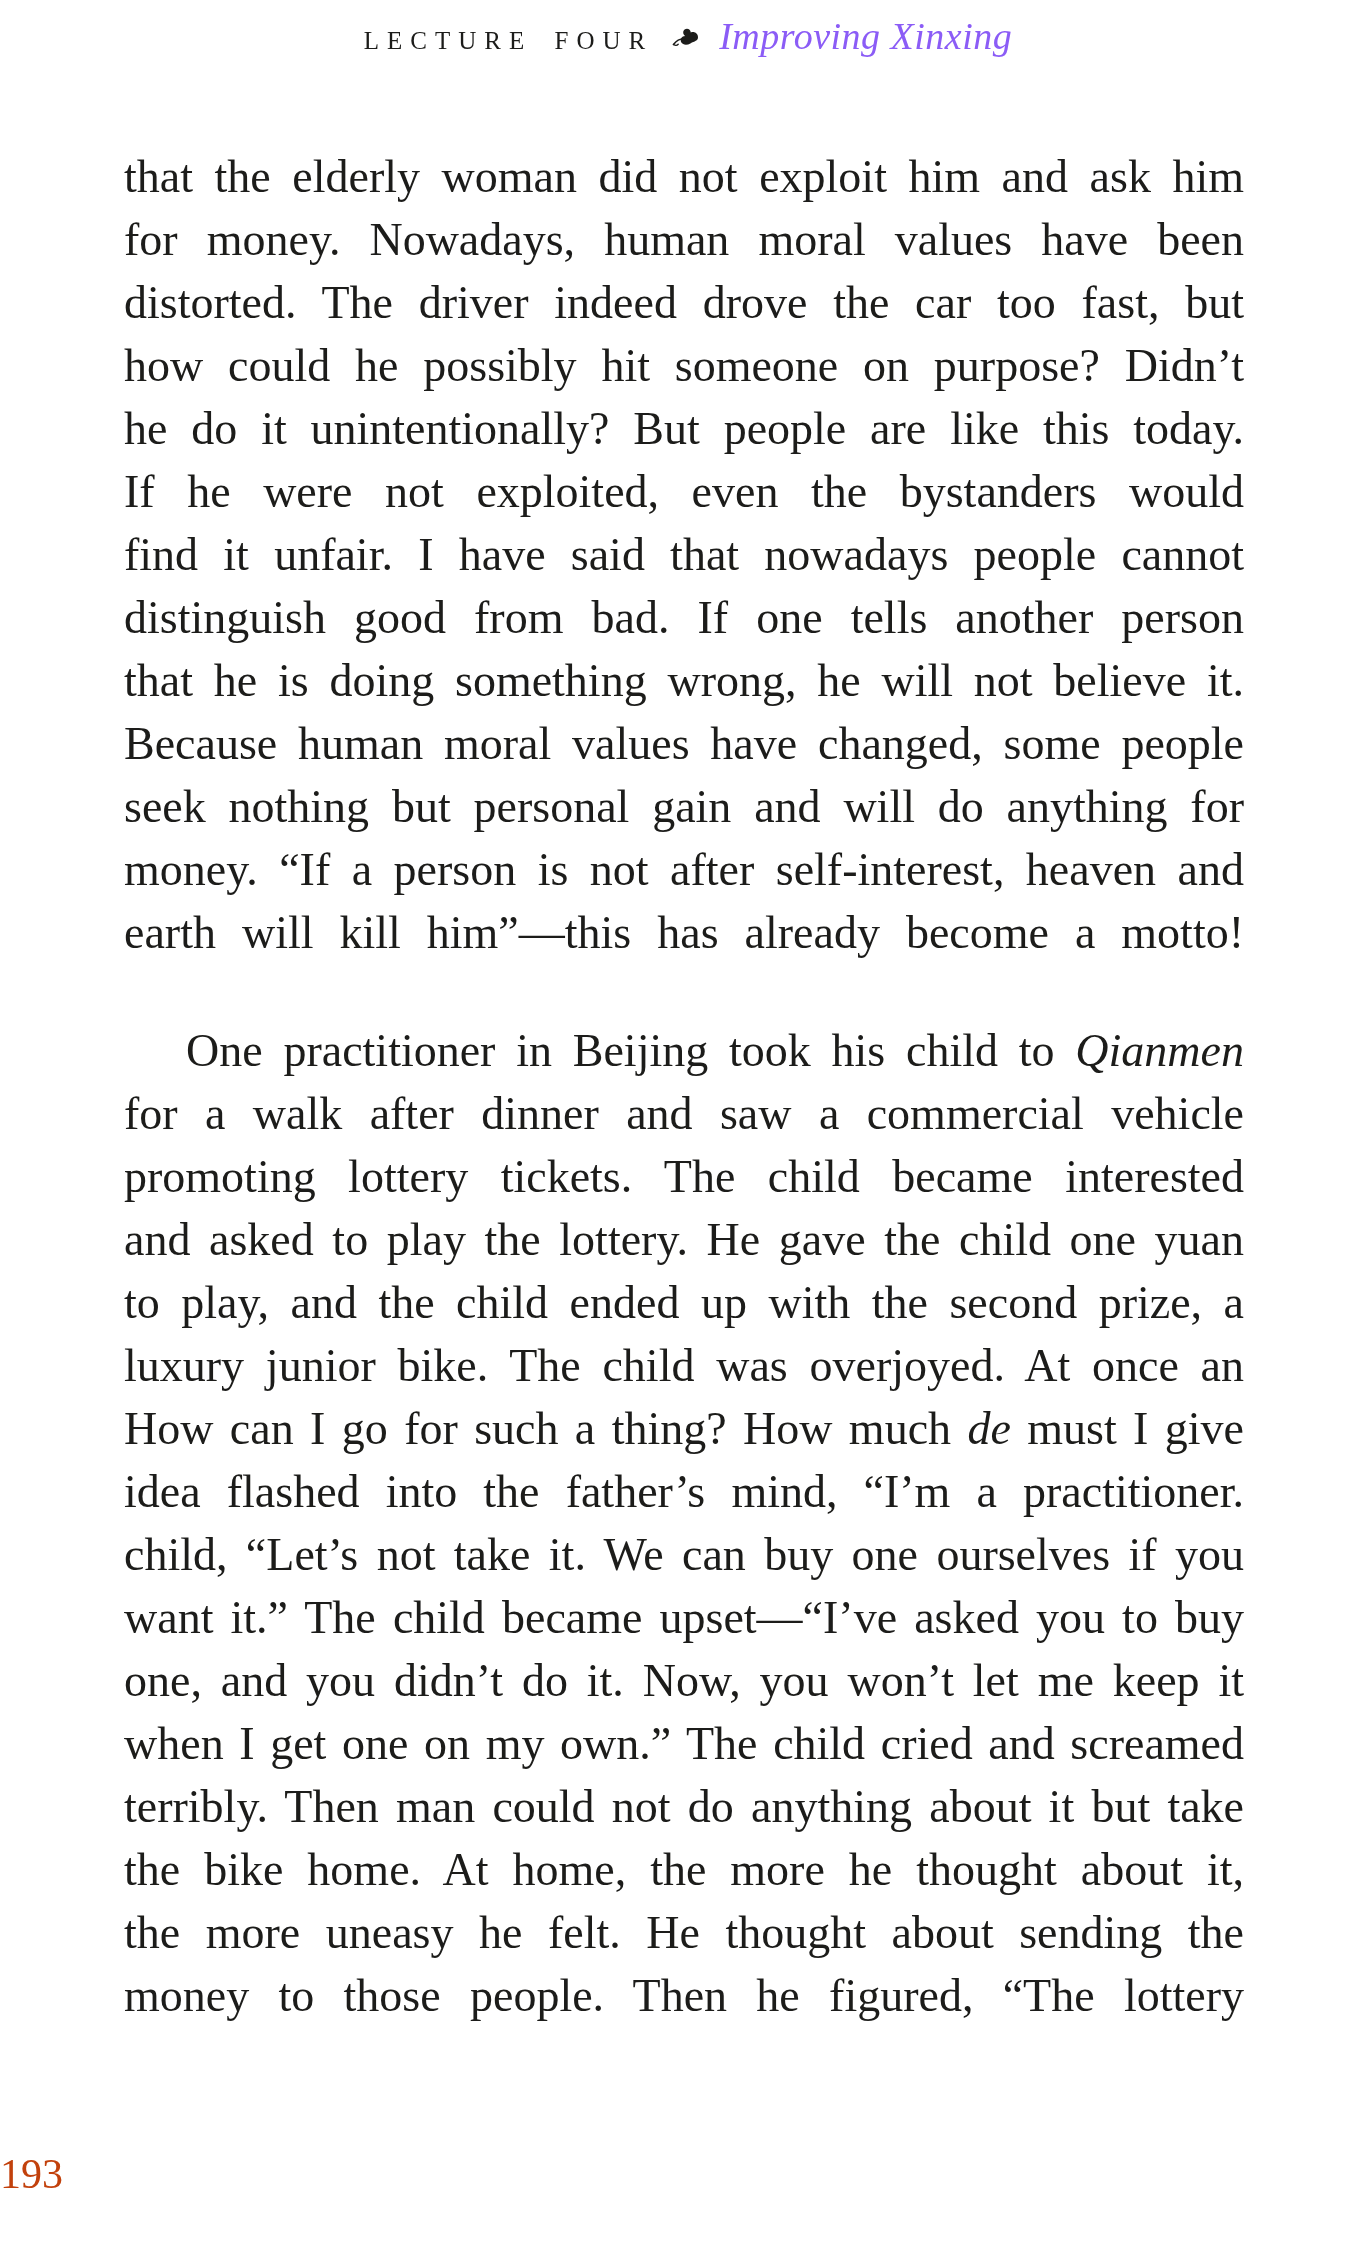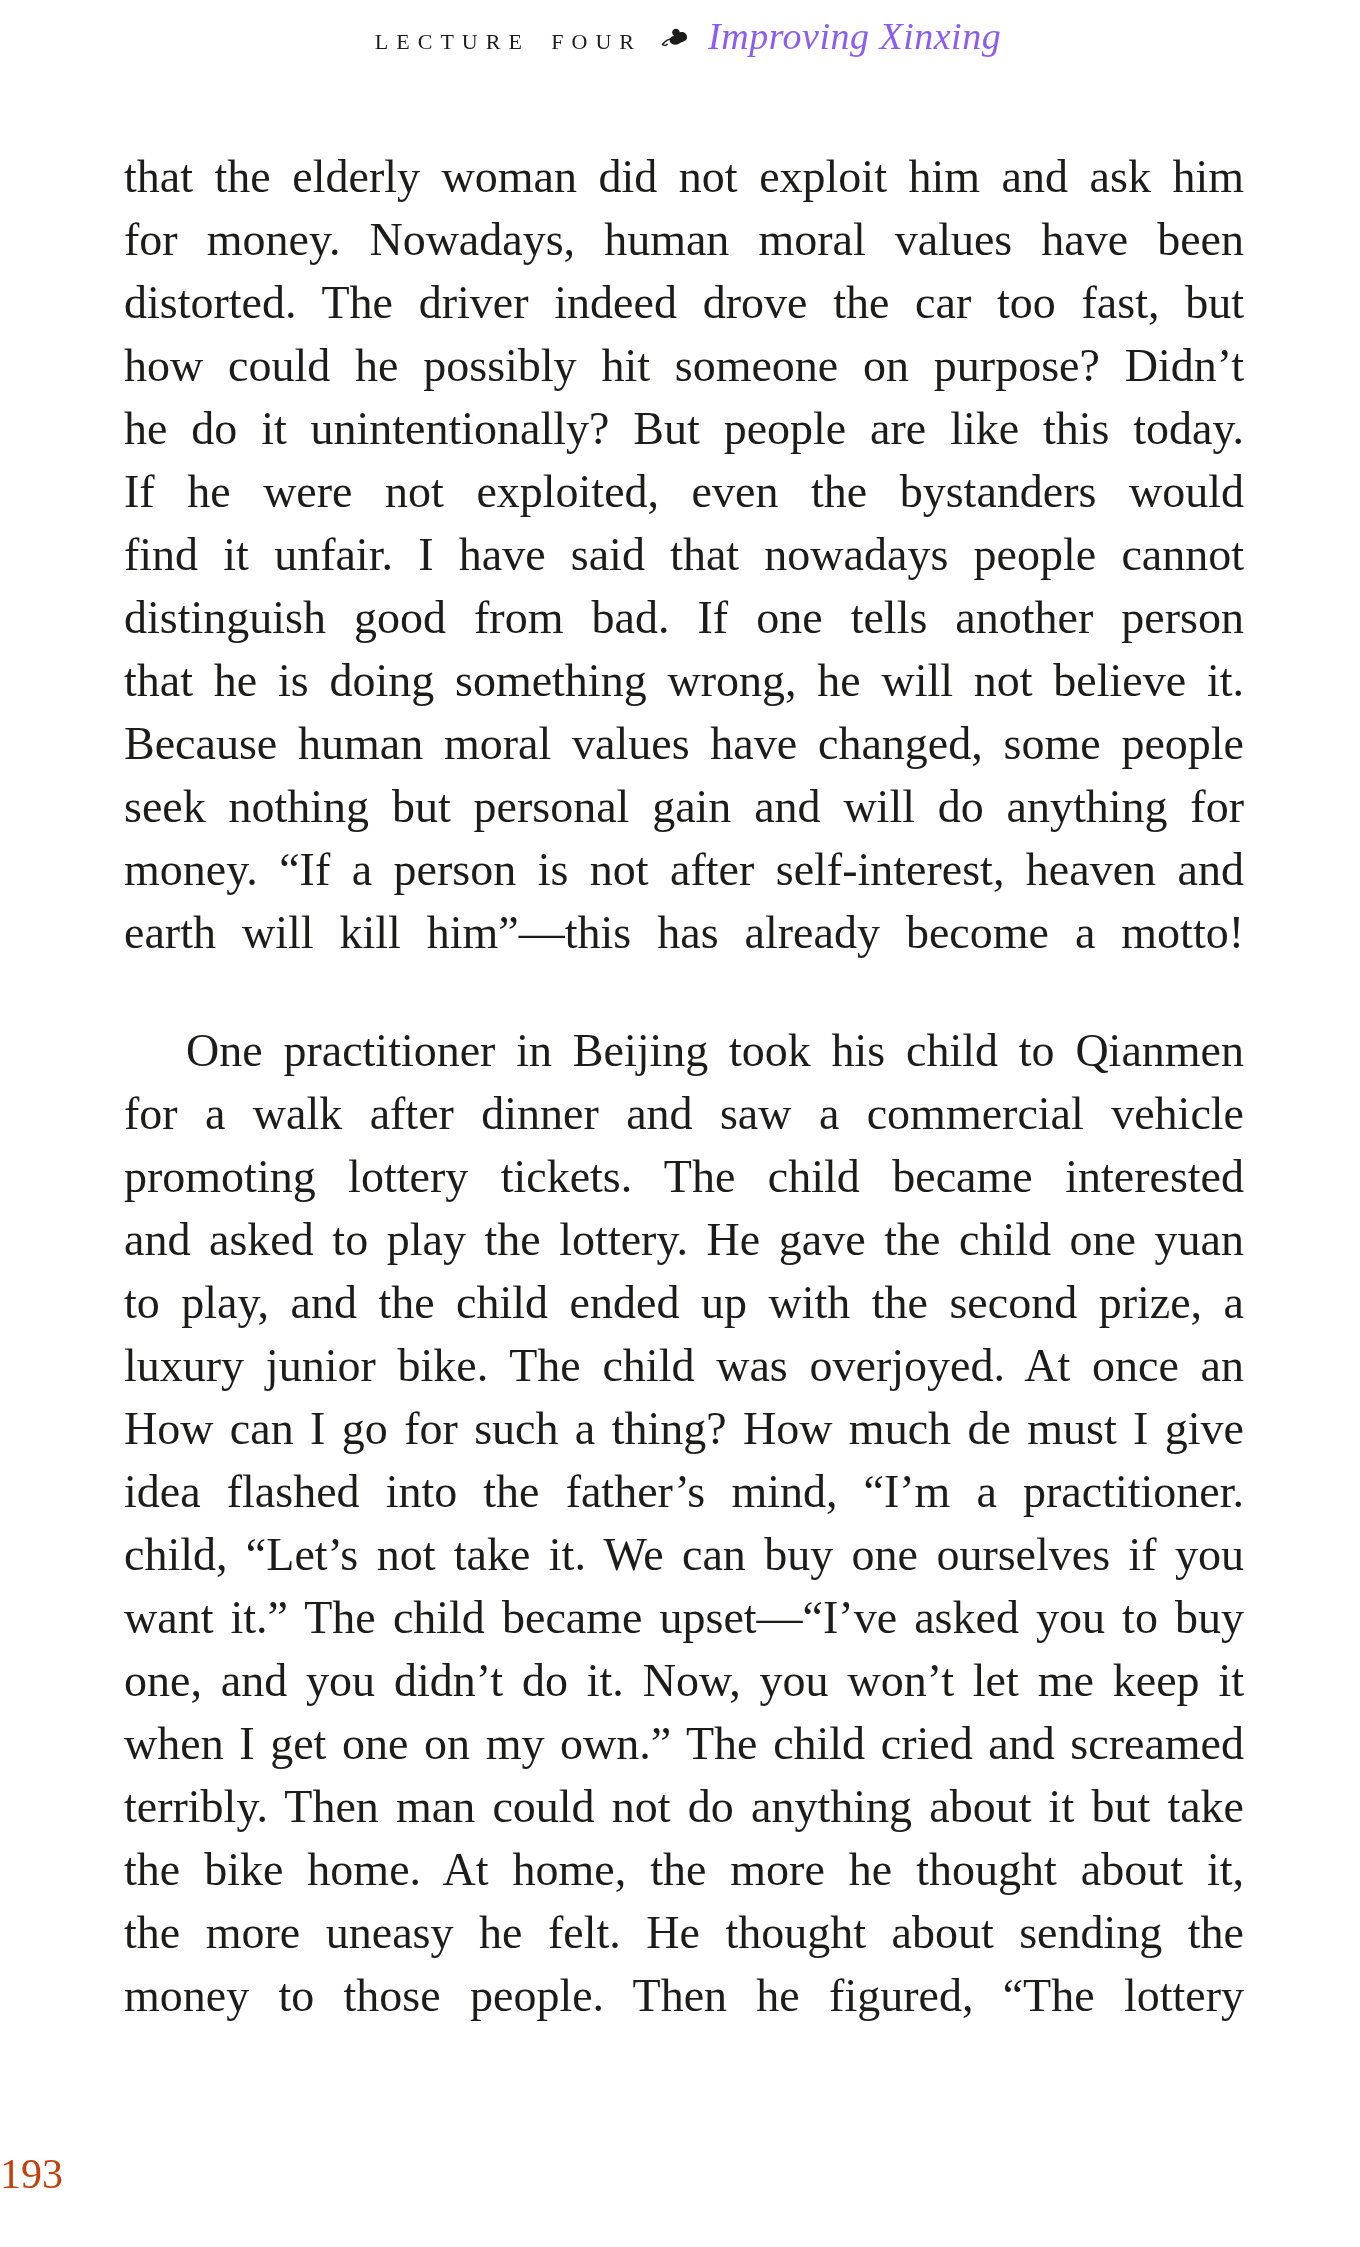--- a/index.html
+++ b/index.html
@@ -24,21 +24,21 @@
     top: 14px;
     left: 0;
     width: 100%;
     display: flex;
     justify-content: center;
     align-items: baseline;
     gap: 18px;
     white-space: nowrap;
   }
   .lecture-label {
-    font-size: 22px;
+    font-size: 25px;
     letter-spacing: 8px;
     word-spacing: 8px;
     color: #1c1c1a;
     margin-left: 16px;
   }
   .fleuron {
     position: relative;
     top: 3px;
     align-self: center;
     width: 30px;
@@ -63,21 +63,21 @@
   }
   .paragraph { margin: 0; }
   .paragraph--spaced { margin-top: 55px; }
   .line {
     height: 63px;
     overflow: hidden;
     text-align: justify;
     text-align-last: justify;
   }
   .paragraph--indent .line:first-child { text-indent: 62px; }
-  .italic { }
+  .italic { font-style: italic; }
 
   
   .folio {
     position: absolute;
     top: 2150px;
     left: 0;
     width: 100%;
     font-size: 42px;
     color: #c2410c;
   }

